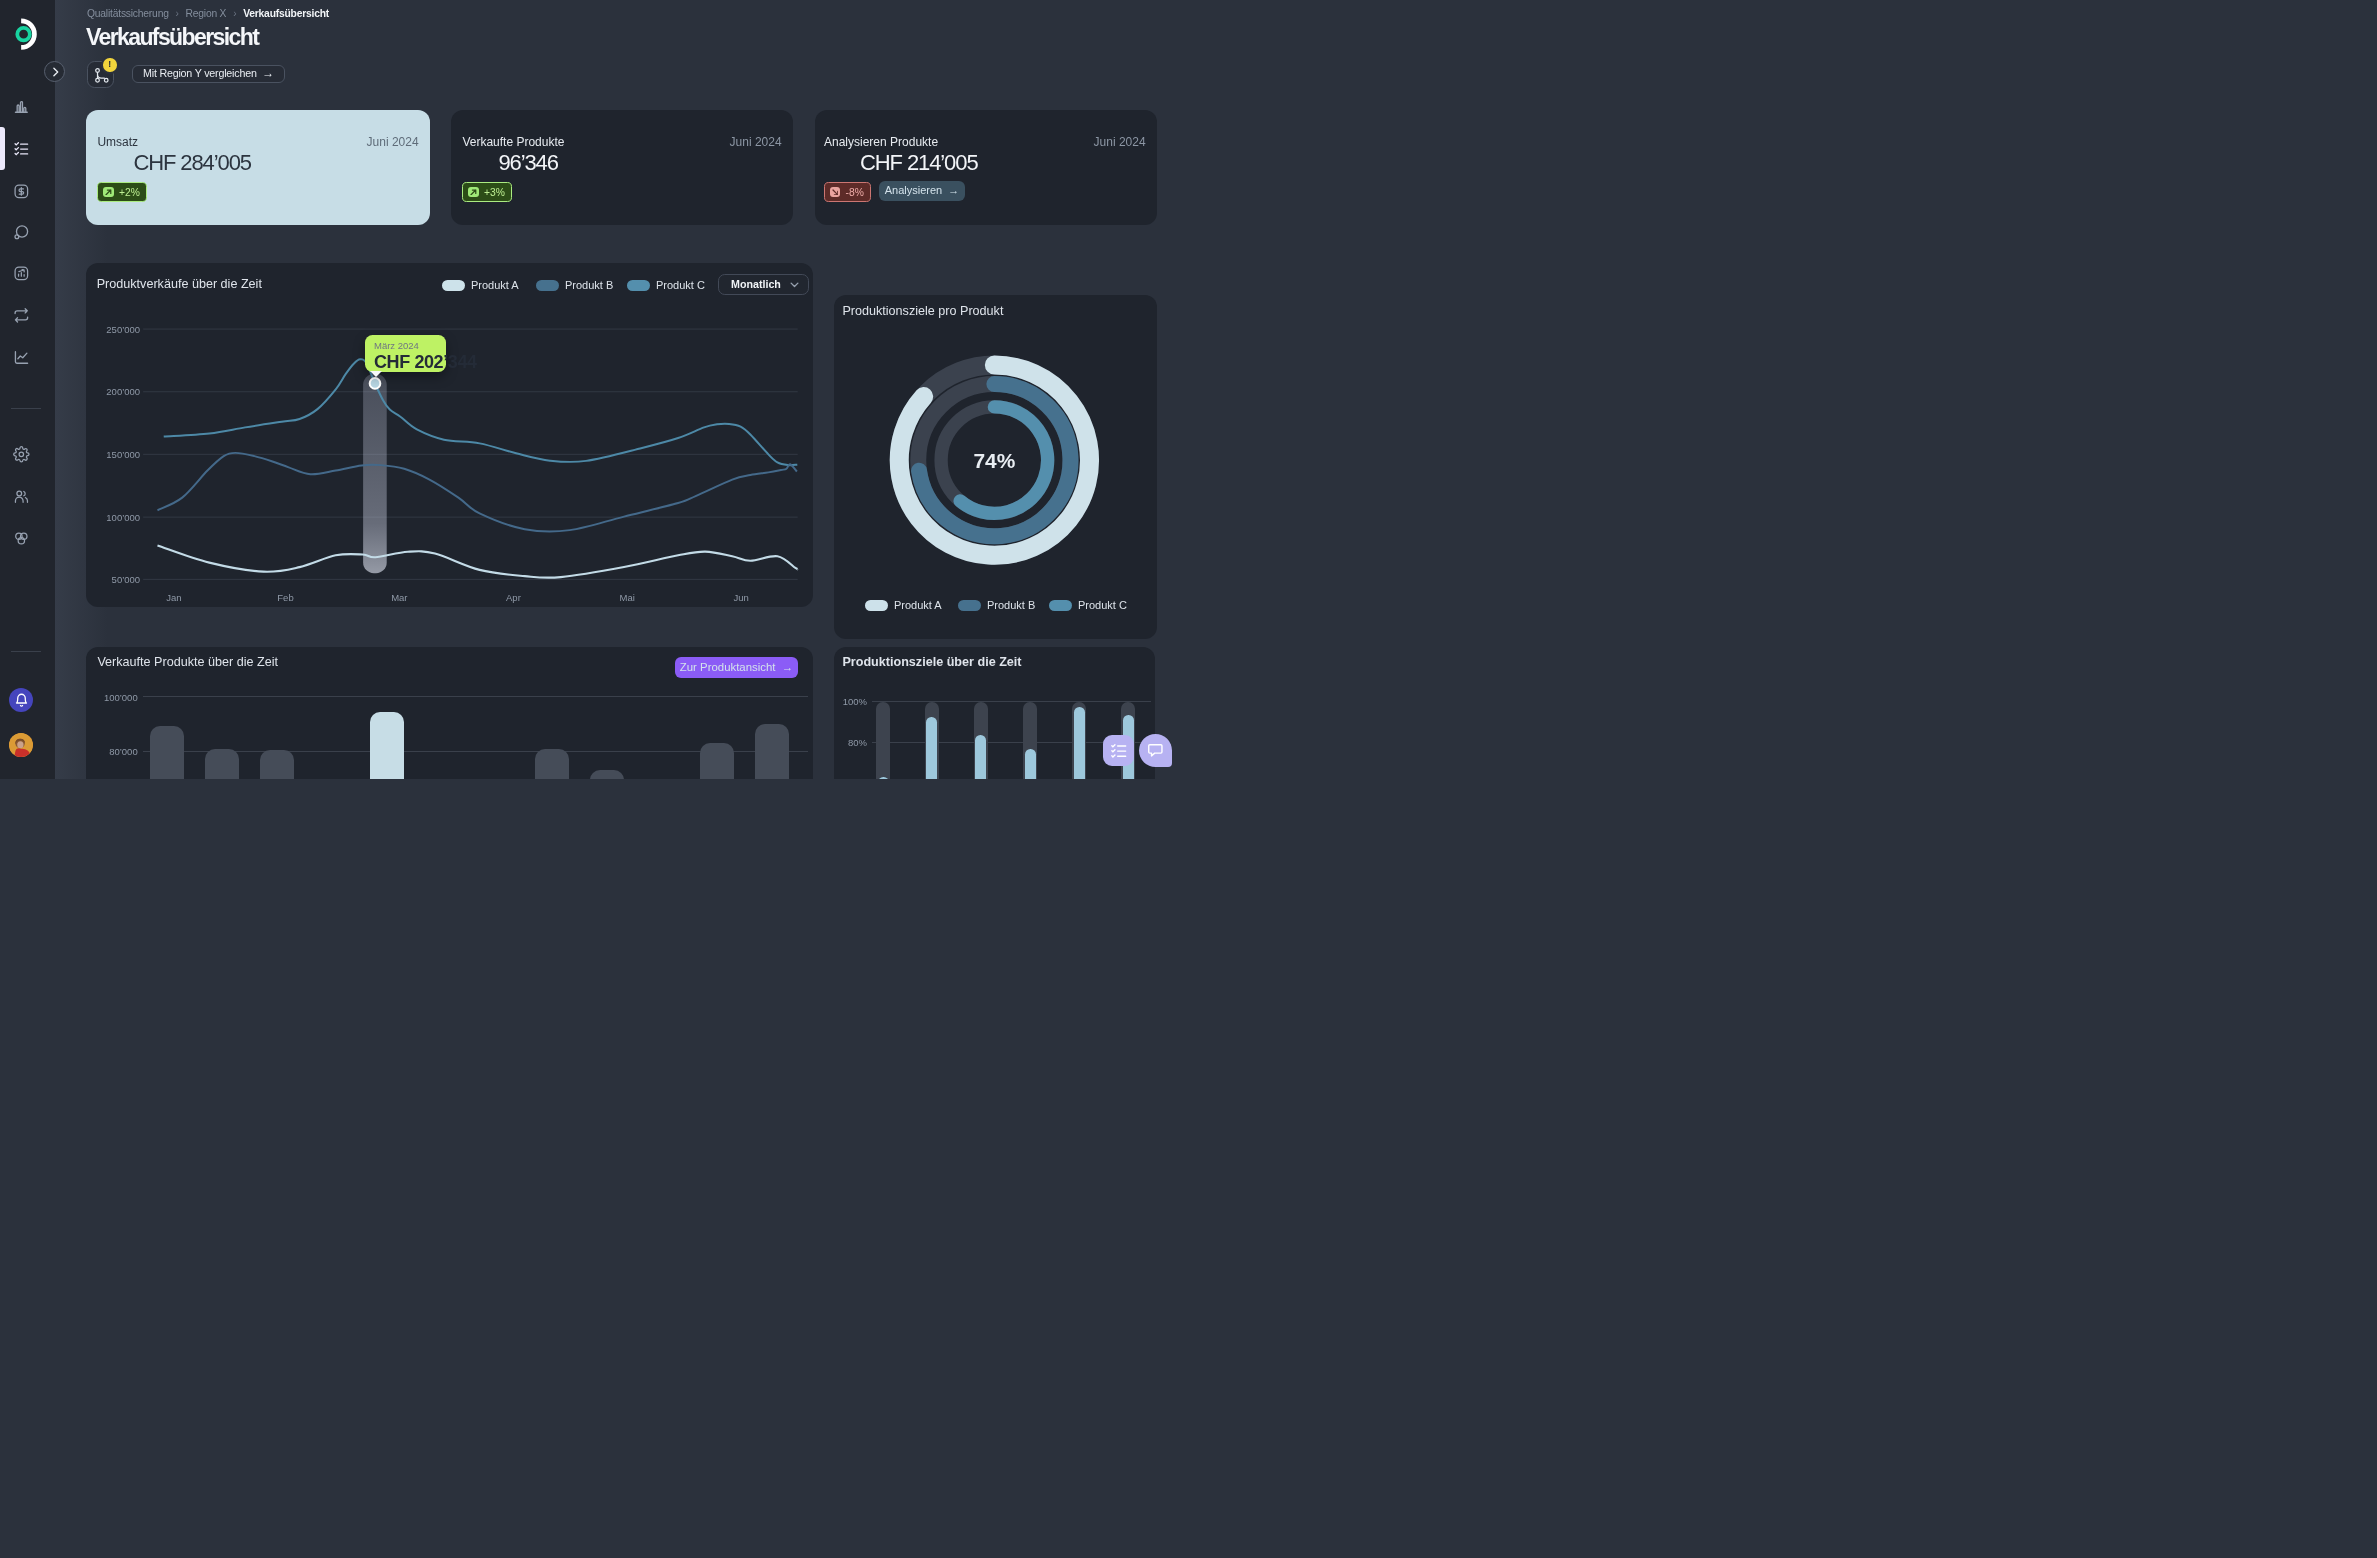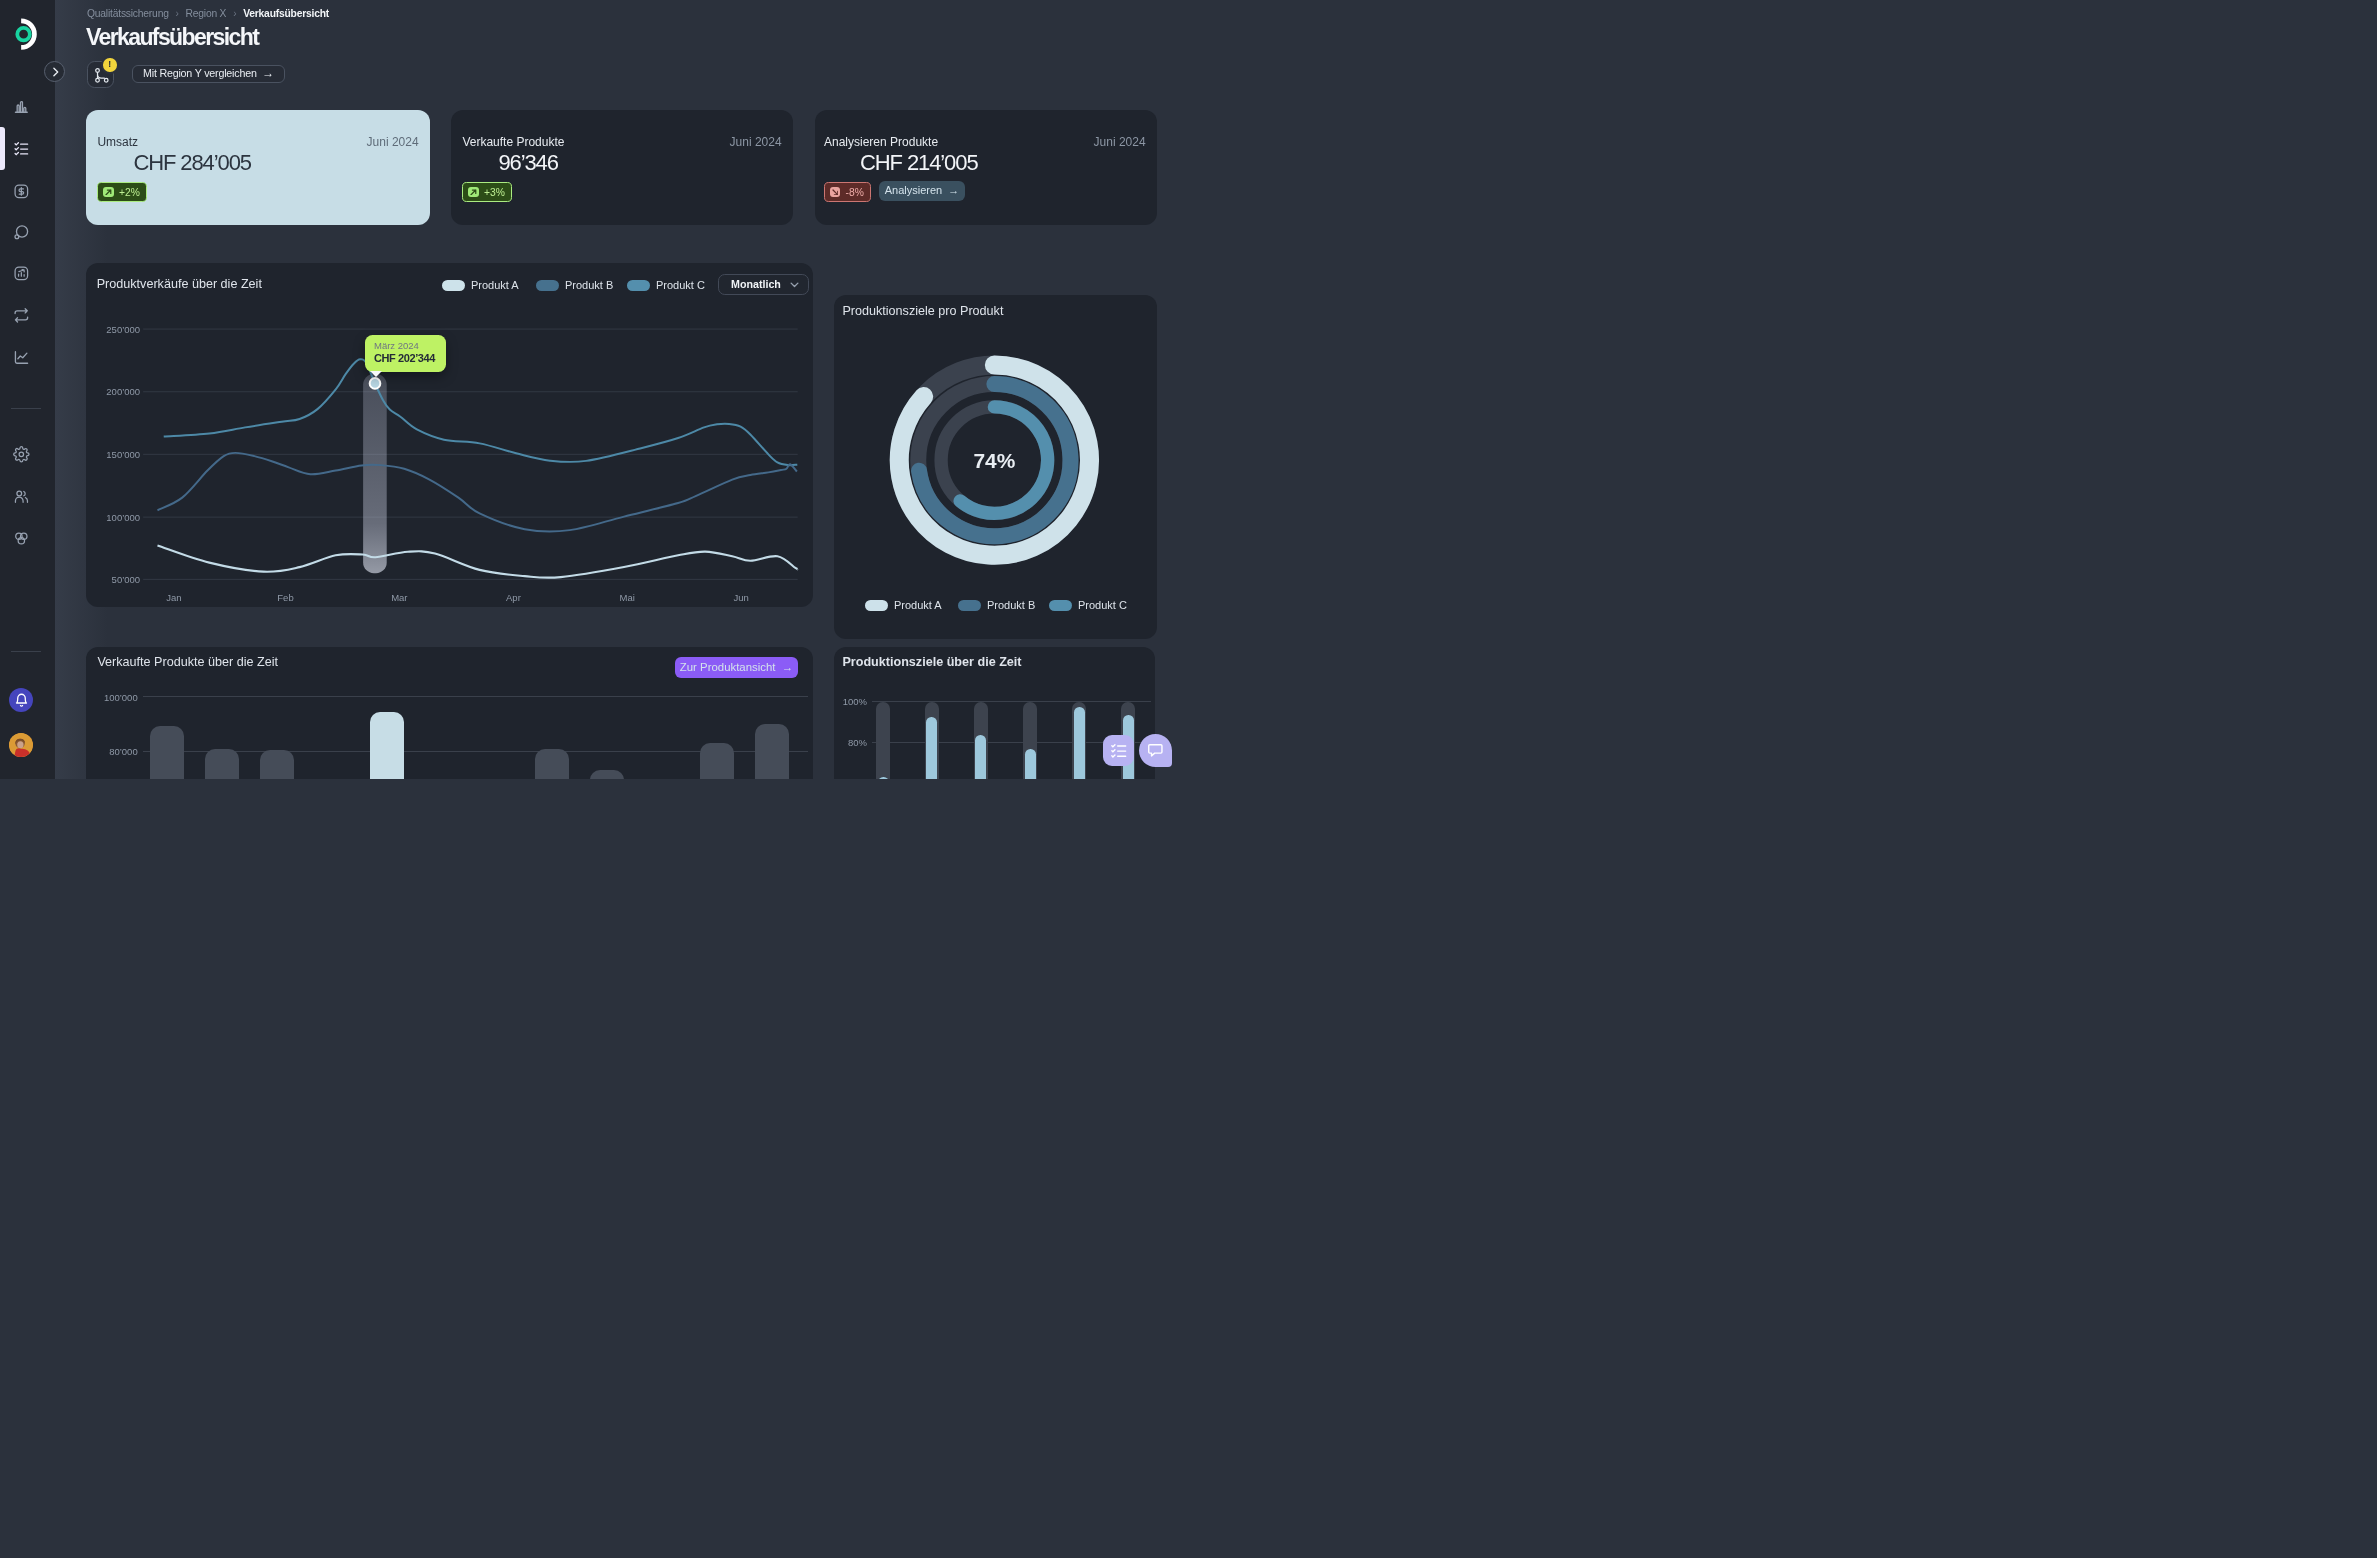--- a/index.html
+++ b/index.html
@@ -54,21 +54,21 @@
 .pill { display:inline-block; width:23px; height:10.7px; border-radius:6px; vertical-align:-1.5px; margin-right:6px; }
 .leg { position:absolute; font-size:11px; color:#dde3ea; }
 
 .select { position:absolute; left:632px; top:10.7px; width:91px; height:21px; border:1.1px solid #424957;
   border-radius:6.8px; background:#21262f; color:#f0f3f6; font-size:10.7px; font-weight:700; line-height:19px;
   padding-left:12px; }
 
 .tooltip { position:absolute; left:279px; top:72px; width:81px; height:37px; white-space:nowrap; background:#bef264; border-radius:7.6px;
   box-shadow:0 4.6px 12px rgba(0,0,0,0.35); padding:5.3px 0 0 9px; }
 .tooltip .t1 { font-size:9.5px; color:#6f7682; }
-.tooltip .t2 { font-size:11px; font-weight:700; letter-spacing:-0.4px; color:#242b37; margin-top:0.8px; }
+.tooltip .t2 { font-size:18px; font-weight:700; letter-spacing:-0.4px; color:#242b37; margin-top:0.8px; }
 .tooltip:after { content:""; position:absolute; left:4.6px; bottom:-5.3px; width:0; height:0;
   border-left:6px solid transparent; border-right:6px solid transparent; border-top:6px solid #f7f9fa; }
 
 .gbar { position:absolute; width:34px; border-radius:10px 10px 0 0; background:#454c58; }
 .gbar.lit { background:#c7dde6; }
 .axlab { position:absolute; font-size:9.5px; color:#8f99a7; }
 .gline { position:absolute; height:0.8px; background:#3a404b; }
 .track { position:absolute; width:13.7px; border-radius:6.8px 6.8px 0 0; background:#3d434e; }
 .bbar { position:absolute; width:10.7px; border-radius:5.3px 5.3px 0 0; background:#9dc8dc; }
 

